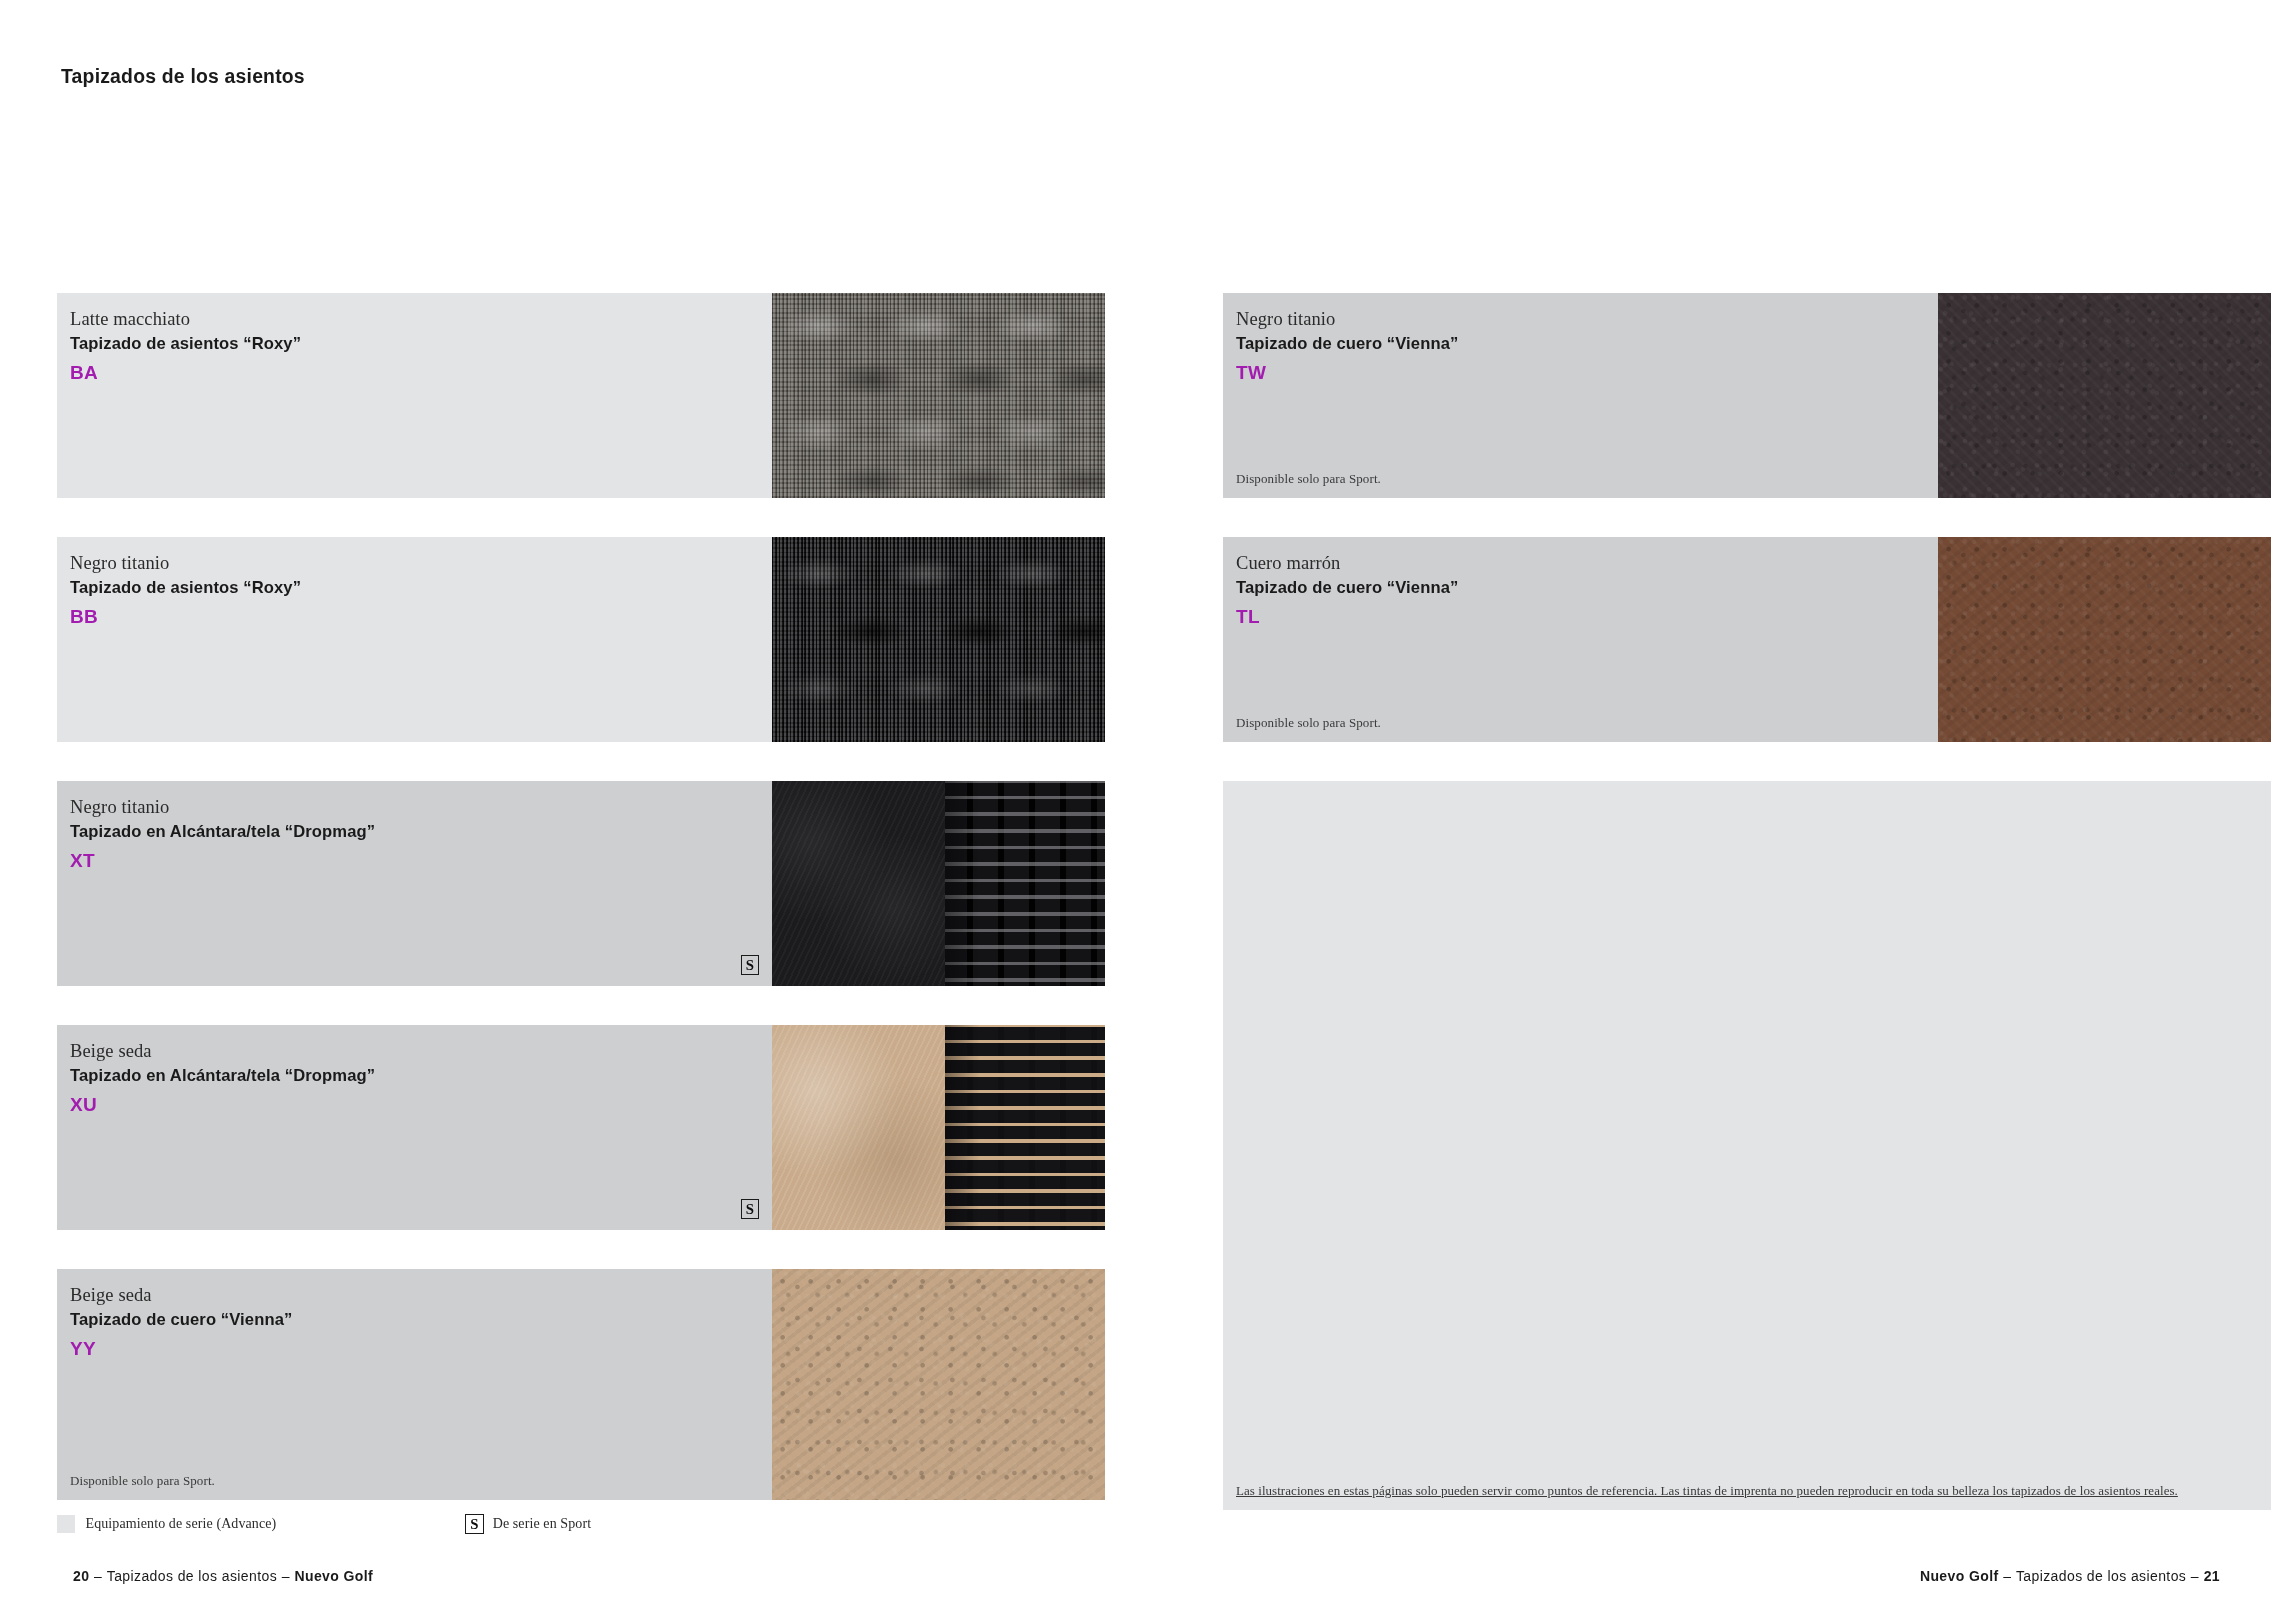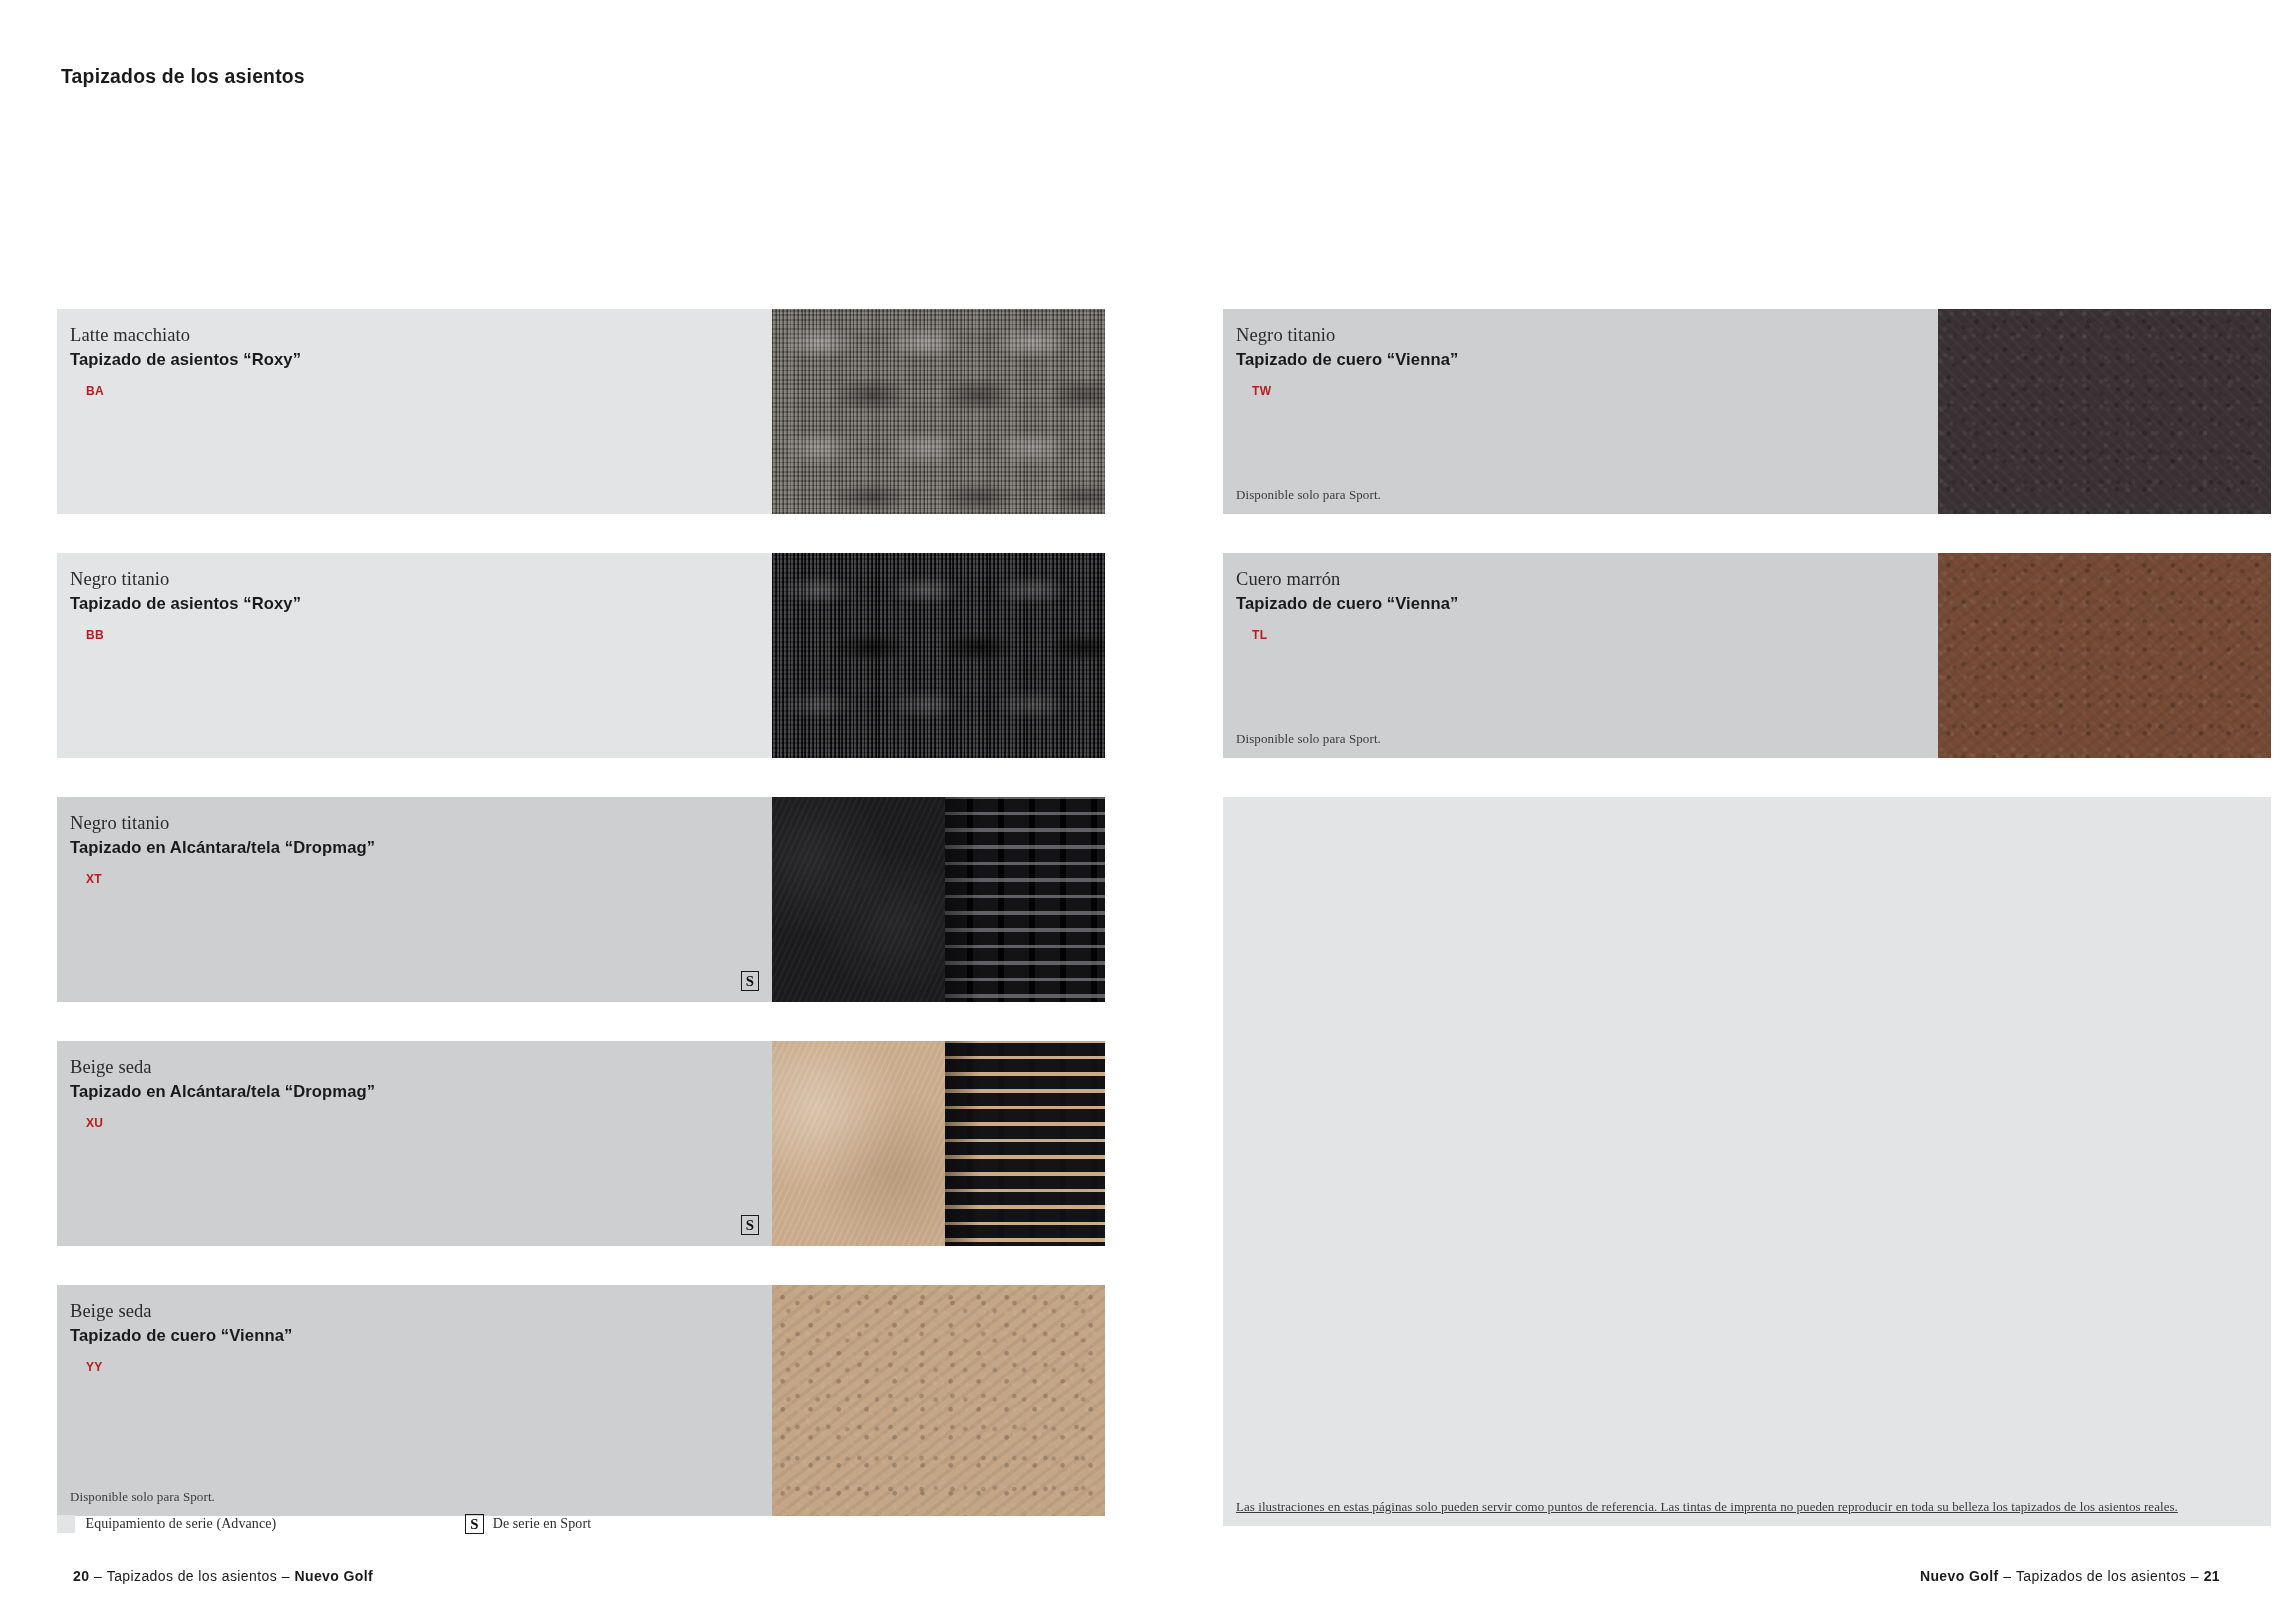--- a/index.html
+++ b/index.html
@@ -23,21 +23,21 @@
     font-family: "Liberation Sans", sans-serif;
     font-weight: bold;
     font-size: 19.4px;
     letter-spacing: 0.2px;
     color: #1a1a1a;
   }
 
   
   .spread {
     position: absolute;
-    left: 0; top: 16px;
+    left: 0; top: 0;
     width: 2289px; height: 1236px;
   }
   .col {
     position: absolute;
     top: 293px;
     width: 1048px;
   }
   .col-left  { left: 57px; }
   .col-right { left: 1223px; }
 
@@ -84,24 +84,24 @@
     font-weight: bold;
     font-size: 16.6px;
     line-height: 1.0;
     color: #1a1a1a;
     margin: 0 0 10px 0;
     letter-spacing: 0.1px;
   }
   .code {
     font-family: "Liberation Sans", sans-serif;
     font-weight: bold;
-    font-size: 12px;
+    font-size: 19px;
     line-height: 1.0;
-    color: #b91c1c;
-    margin: 16px;
+    color: #a21caf;
+    margin: 0;
     letter-spacing: 0.3px;
   }
   .card-note {
     position: absolute;
     left: 13px;
     bottom: 11px;
     font-family: "Liberation Serif", serif;
     font-size: 13px;
     color: #3a3a3a;
     letter-spacing: 0.1px;

